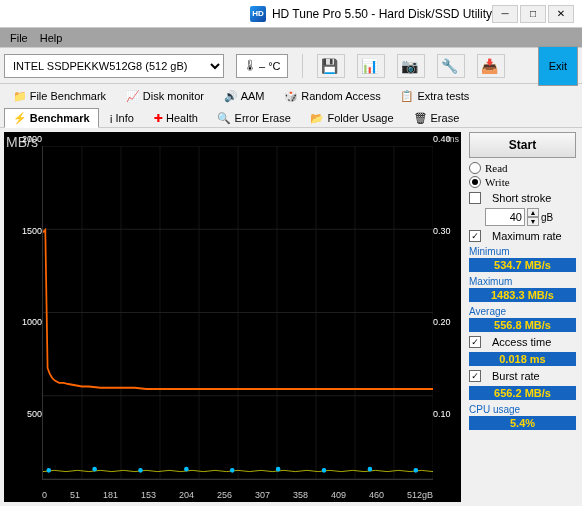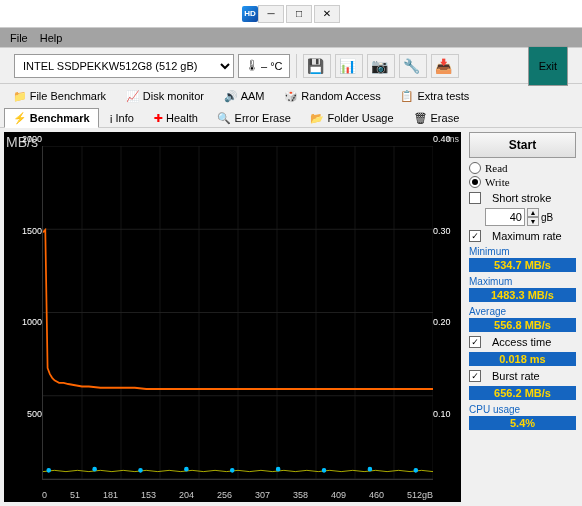--- a/index.html
+++ b/index.html
@@ -1,36 +1,36 @@
 <!DOCTYPE html>
 <html><head>
   <meta charset="utf-8">
   <style>
     * { margin: 0; padding: 0; box-sizing: border-box; }
     body { width: 582px; height: 506px; overflow: hidden; background: #f0f0f0; font-family: 'Segoe UI', Tahoma, sans-serif; font-size: 11px; }
     
     
-    .title-bar { background: #fff; border-bottom: 1px solid #ccc; display: flex; align-items: center; justify-content: center; padding: 4px 8px; height: 28px; }
+    .title-bar { background: #fff; border-bottom: 1px solid #ccc; display: flex; align-items: center; justify-content: flex-end; padding: 4px 8px; height: 28px; }
     .title-bar-left { display: flex; align-items: center; gap: 6px; }
     .title-icon { width: 16px; height: 16px; background: linear-gradient(135deg, #2196F3, #0d47a1); border-radius: 2px; display: flex; align-items: center; justify-content: center; color: white; font-size: 8px; font-weight: bold; }
     .title-text { font-size: 12px; color: #000; }
     .title-controls { display: flex; gap: 2px; }
     .title-btn { width: 26px; height: 18px; background: #f0f0f0; border: 1px solid #ccc; cursor: pointer; display: flex; align-items: center; justify-content: center; font-size: 10px; }
 
     
     .menu-bar { background: #a3a3a3; border-bottom: 1px solid #ccc; display: flex; align-items: center; padding: 2px 4px; height: 20px; }
     .menu-item { padding: 2px 6px; cursor: pointer; font-size: 11px; }
 
     
-    .toolbar { background: #f0f0f0; border-bottom: 1px solid #ccc; display: flex; align-items: center; padding: 3px 14px; height: 36px; gap: 4px; }
+    .toolbar { background: #f0f0f0; border-bottom: 1px solid #ccc; display: flex; align-items: center; padding: 3px 4px; height: 36px; gap: 12px; }
     .drive-select { width: 220px; height: 24px; border: 1px solid #999; background: white; font-size: 11px; padding: 0 4px; }
     .toolbar-sep { width: 1px; height: 24px; background: #ccc; margin: 0 2px; }
     .toolbar-icon-btn { width: 28px; height: 24px; background: #f0f0f0; border: 1px solid #ccc; cursor: pointer; display: flex; align-items: center; justify-content: center; font-size: 14px; }
     .temp-display { display: flex; align-items: center; gap: 2px; font-size: 11px; background: white; border: 1px solid #999; padding: 0 6px; height: 24px; min-width: 45px; }
-    .exit-btn { padding: 2px 10px; height: 40px; background: #0f766e; border: 1px solid #999; cursor: pointer; font-size: 11px; margin-left: auto; }
+    .exit-btn { padding: 2px 10px; height: 40px; background: #0ea5e9; border: 1px solid #999; cursor: pointer; font-size: 11px; margin-left: auto; }
 
     
     .tab-bar { background: #f0f0f0; border-bottom: 1px solid #ccc; display: flex; align-items: stretch; padding: 0 4px; height: 44px; flex-direction: column; }
     .tab-row { display: flex; align-items: center; gap: 2px; padding: 2px 0 0 0; }
     .tab-btn { display: flex; align-items: center; gap: 3px; padding: 2px 8px; border: 1px solid transparent; background: transparent; cursor: pointer; font-size: 11px; height: 20px; white-space: nowrap; }
     .tab-btn.active { background: white; border-color: #999 #999 white #999; font-weight: bold; }
 
     
     .main { display: flex; height: calc(506px - 28px - 20px - 36px - 44px); background: #f0f0f0; }
 
@@ -74,20 +74,21 @@
     .h-grid { stroke: #333; stroke-width: 0.5; }
   </style>
 </head>
 <body>
 
 <div class="title-bar">
   <div class="title-bar-left">
     <div class="title-icon">
         <span>HD</span>
       </div>
+    <span class="title-text">HD Tune Pro 5.50 - Hard Disk/SSD Utility</span>
   </div>
   <div class="title-controls">
     <button class="title-btn">─</button>
     <button class="title-btn">□</button>
     <button class="title-btn close">✕</button>
   </div>
 </div>
 
 <div class="menu-bar">
   <span class="menu-item">File</span>

